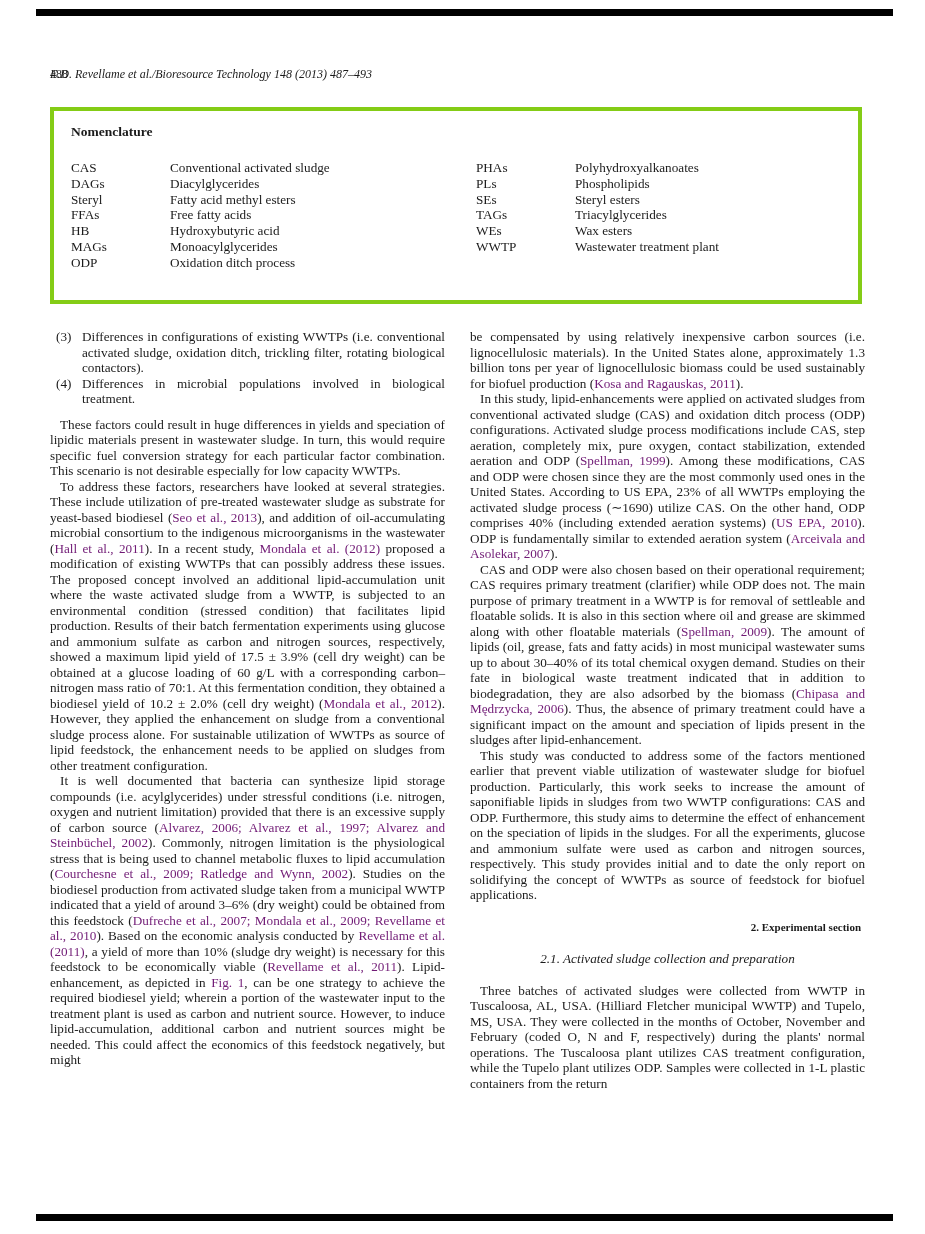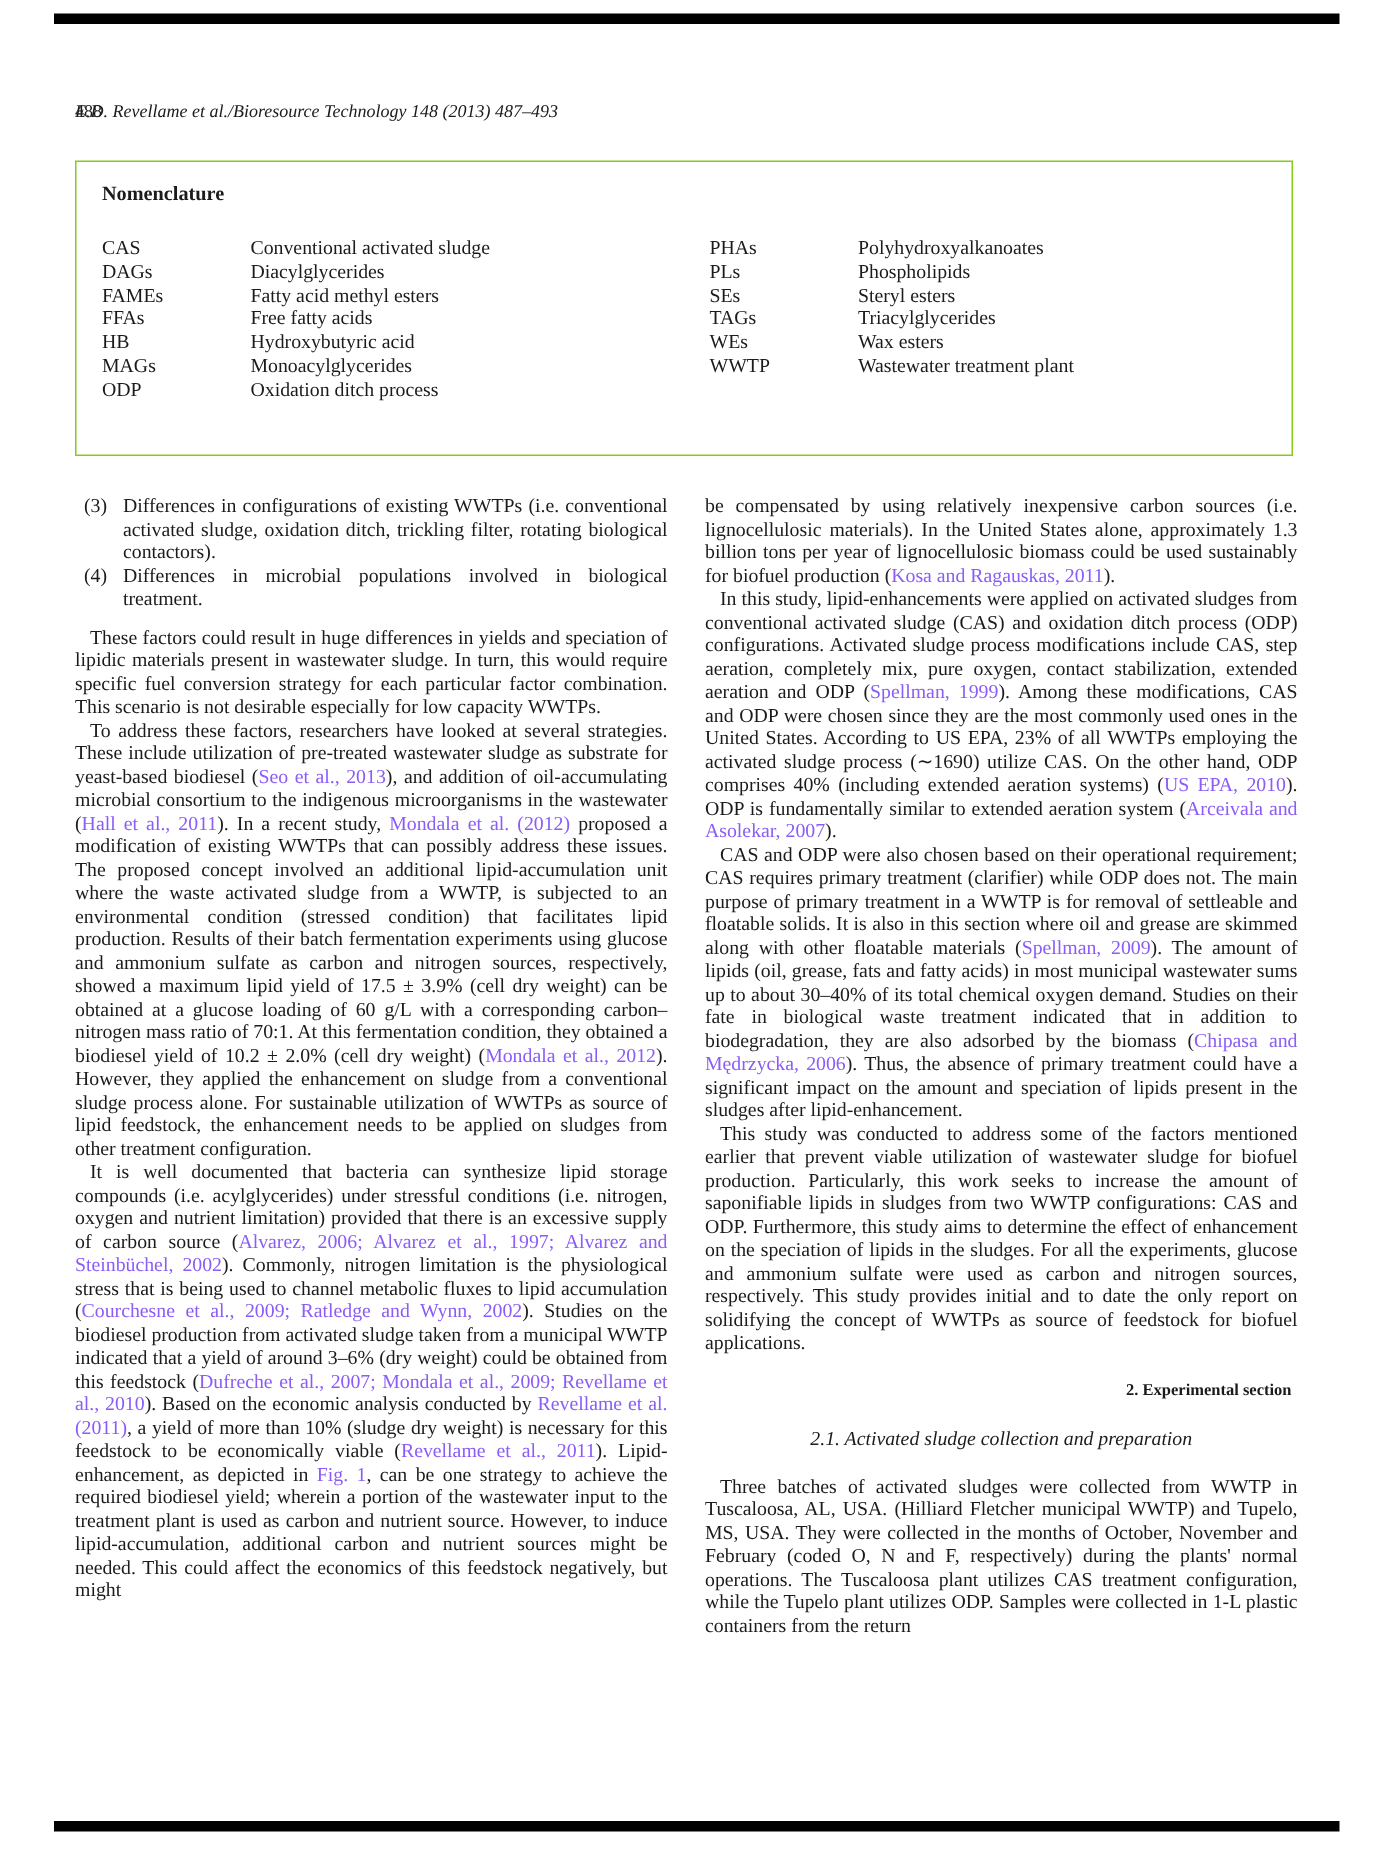--- a/index.html
+++ b/index.html
@@ -6,39 +6,39 @@
   .page{position:relative;width:925px;height:1234px;background:#ffffff;overflow:hidden;
         font-family:"Liberation Serif",serif;color:#1b1b1b;}
   .rule{position:absolute;left:36px;width:857px;height:7px;background:#000000;}
   .rule.top{top:9px;}
   .rule.bottom{top:1214px;}
 
   .header{position:absolute;left:50px;top:67px;width:812px;font-size:12px;line-height:15px;}
   .pagenum{position:absolute;left:0;top:0;}
   .runhead{display:block;text-align:left;font-style:italic;}
 
-  .nombox{position:absolute;left:50px;top:107px;width:812px;height:197px;border:1px solid #84cc16;
+  .nombox{position:absolute;left:50px;top:107px;width:812px;height:197px;border:4px solid #84cc16;
           box-sizing:border-box;padding:13px 0 0 17px;}
   .nomtitle{font-weight:bold;font-size:13.5px;margin-bottom:20px;}
   .nomcols{position:relative;}
   .nomcol{position:absolute;left:0;top:0;width:400px;}
   .nomcol.right{left:405px;width:380px;}
   .nom-row{display:flex;line-height:15.8px;font-size:13.2px;gap:44px;}
   .nom-abbr{width:55px;flex:none;}
   .nom-def{flex:1;}
 
   .cols{position:absolute;left:50px;top:329px;width:815px;display:flex;gap:25px;}
   .col{width:395px;font-size:13.2px;line-height:15.5px;text-align:justify;hyphens:none;}
   p.para{margin:0;}
   p.para.indent{text-indent:10px;}
   p.para.gap{margin-top:10px;}
   .list-item{display:flex;}
   .list-num{flex:none;width:26px;padding-left:6px;}
   .list-text{flex:1;text-align:justify;}
-  .cite{color:#8b5cf6;}
+  .cite{color:#701a75;}
   .sec-heading{font-weight:bold;font-size:11px;margin:17px 4px 16px;text-align:right;}
   .sub-heading{font-style:italic;font-size:13.2px;margin:0 0 16px;text-align:center;}
 </style>
 </head>
 <body>
 
 <div class="page">
   <div class="rule top"></div>
 
   <div class="header">
@@ -52,21 +52,21 @@
       <div class="nomcol">
           <div class="nom-row">
             <span class="nom-abbr">CAS</span>
             <span class="nom-def">Conventional activated sludge</span>
           </div>
           <div class="nom-row">
             <span class="nom-abbr">DAGs</span>
             <span class="nom-def">Diacylglycerides</span>
           </div>
           <div class="nom-row">
-            <span class="nom-abbr">FAMEs</span>
+            <span class="nom-abbr">Steryl</span>
             <span class="nom-def">Fatty acid methyl esters</span>
           </div>
           <div class="nom-row">
             <span class="nom-abbr">FFAs</span>
             <span class="nom-def">Free fatty acids</span>
           </div>
           <div class="nom-row">
             <span class="nom-abbr">HB</span>
             <span class="nom-def">Hydroxybutyric acid</span>
           </div>

